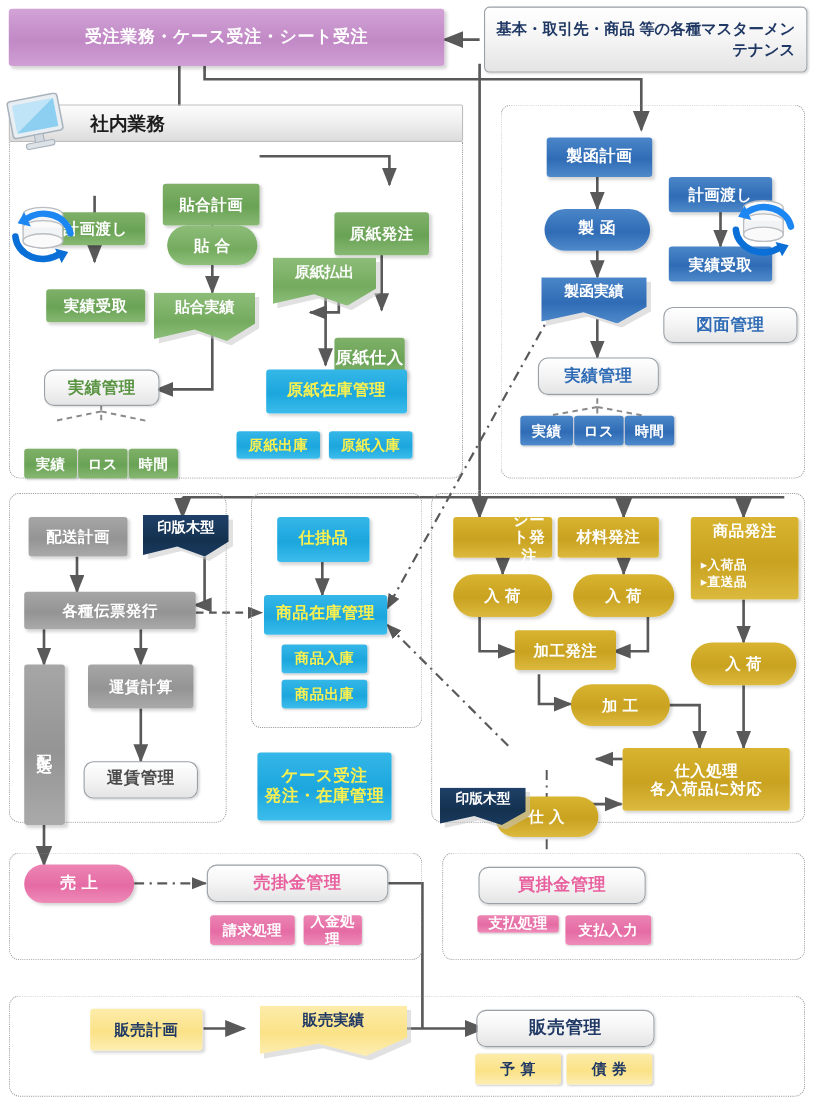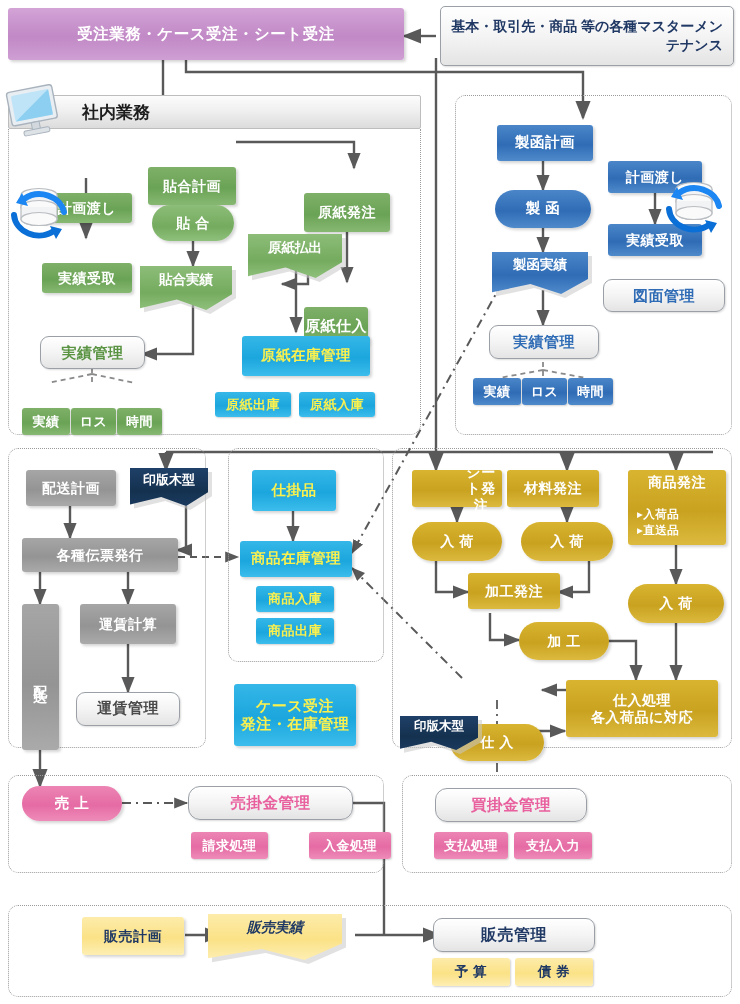--- a/index.html
+++ b/index.html
@@ -26,21 +26,21 @@
   .pill{border-radius:999px;box-shadow:2px 2px 3px rgba(0,0,0,.17);}
   .small{border-radius:3px;box-shadow:1px 1px 2px rgba(0,0,0,.18);}
 
   
   .capsule{background:linear-gradient(180deg,#ffffff 0%,#f4f4f4 50%,#e4e4e4 100%);
            border:1px solid #9aa0a6;border-radius:9px;
            box-shadow:1px 1px 2px rgba(0,0,0,.14), inset 0 1px 0 #fff;}
   .cap-green{color:#5a9443;}
   .cap-blue{color:#2f6cb5;}
   .cap-gray{color:#4a4a4a;font-family:Liberation Serif, serif;}
-  .cap-pink{color:#e8609e;border-radius:12px;}
+  .cap-pink{color:#e8609e;}
   .cap-navy{color:#1f3864;}
 
   
   .doc{position:absolute;box-sizing:border-box;}
   .doc .doc-shadow{position:absolute;left:4px;top:4px;right:-4px;bottom:-4px;
        background:#c9c9c9;opacity:.55;
        -webkit-clip-path:polygon(0 0,100% 0,100% 64%,72% 100%,40% 76%,0 96%);
        clip-path:polygon(0 0,100% 0,100% 64%,72% 100%,40% 76%,0 96%);}
   .doc .doc-body{position:absolute;inset:0;
        -webkit-clip-path:polygon(0 0,100% 0,100% 64%,72% 100%,40% 76%,0 96%);
@@ -414,40 +414,40 @@
 
   <div class="node pill pink" style="left:22px;top:786px;width:100px;height:35px;font-size:14.5px;">
     <span>売  上</span>
   </div>
   <div class="node capsule cap-pink" style="left:188px;top:786px;width:165px;height:34px;font-size:15.5px;">
     <span>売掛金管理</span>
   </div>
   <div class="node small pink" style="left:191px;top:832px;width:77px;height:27px;font-size:13px;">
     <span>請求処理</span>
   </div>
-  <div class="node small pink" style="left:276px;top:832px;width:82px;height:27px;font-size:13px;margin-left:33px;">
+  <div class="node small pink" style="left:276px;top:832px;width:53px;height:27px;font-size:13px;">
     <span>入金処理</span>
   </div>
 
   <div class="node capsule cap-pink" style="left:435px;top:788px;width:152px;height:34px;font-size:15.5px;">
     <span>買掛金管理</span>
   </div>
-  <div class="node small pink" style="left:434px;top:832px;width:74px;height:27px;font-size:13px;">
+  <div class="node small pink" style="left:434px;top:832px;width:74px;height:16px;font-size:13px;">
     <span>支払処理</span>
   </div>
   <div class="node small pink" style="left:514px;top:832px;width:78px;height:27px;font-size:13px;">
     <span>支払入力</span>
   </div>
 
   <div class="panel" style="left:8px;top:905px;width:724px;height:92px;"></div>
 
   <div class="node rect yellow" style="left:82px;top:917px;width:102px;height:38px;font-size:14px;">
     <span>販売計画</span>
   </div>
-  <div class="doc" style="left:208px;top:914px;width:134px;height:46px;font-style:italic;">
+  <div class="doc" style="left:236px;top:914px;width:134px;height:46px;">
     <div class="doc-shadow"></div>
     <div class="doc-body yellow"></div>
     <div class="doc-label" style="font-size:14px;color:#1f3864;">販売実績</div>
   </div>
   <div class="node capsule cap-navy" style="left:433px;top:918px;width:162px;height:34px;font-size:16px;">
     <span>販売管理</span>
   </div>
   <div class="node small yellow" style="left:432px;top:958px;width:78px;height:28px;font-size:13.5px;">
     <span>予  算</span>
   </div>

